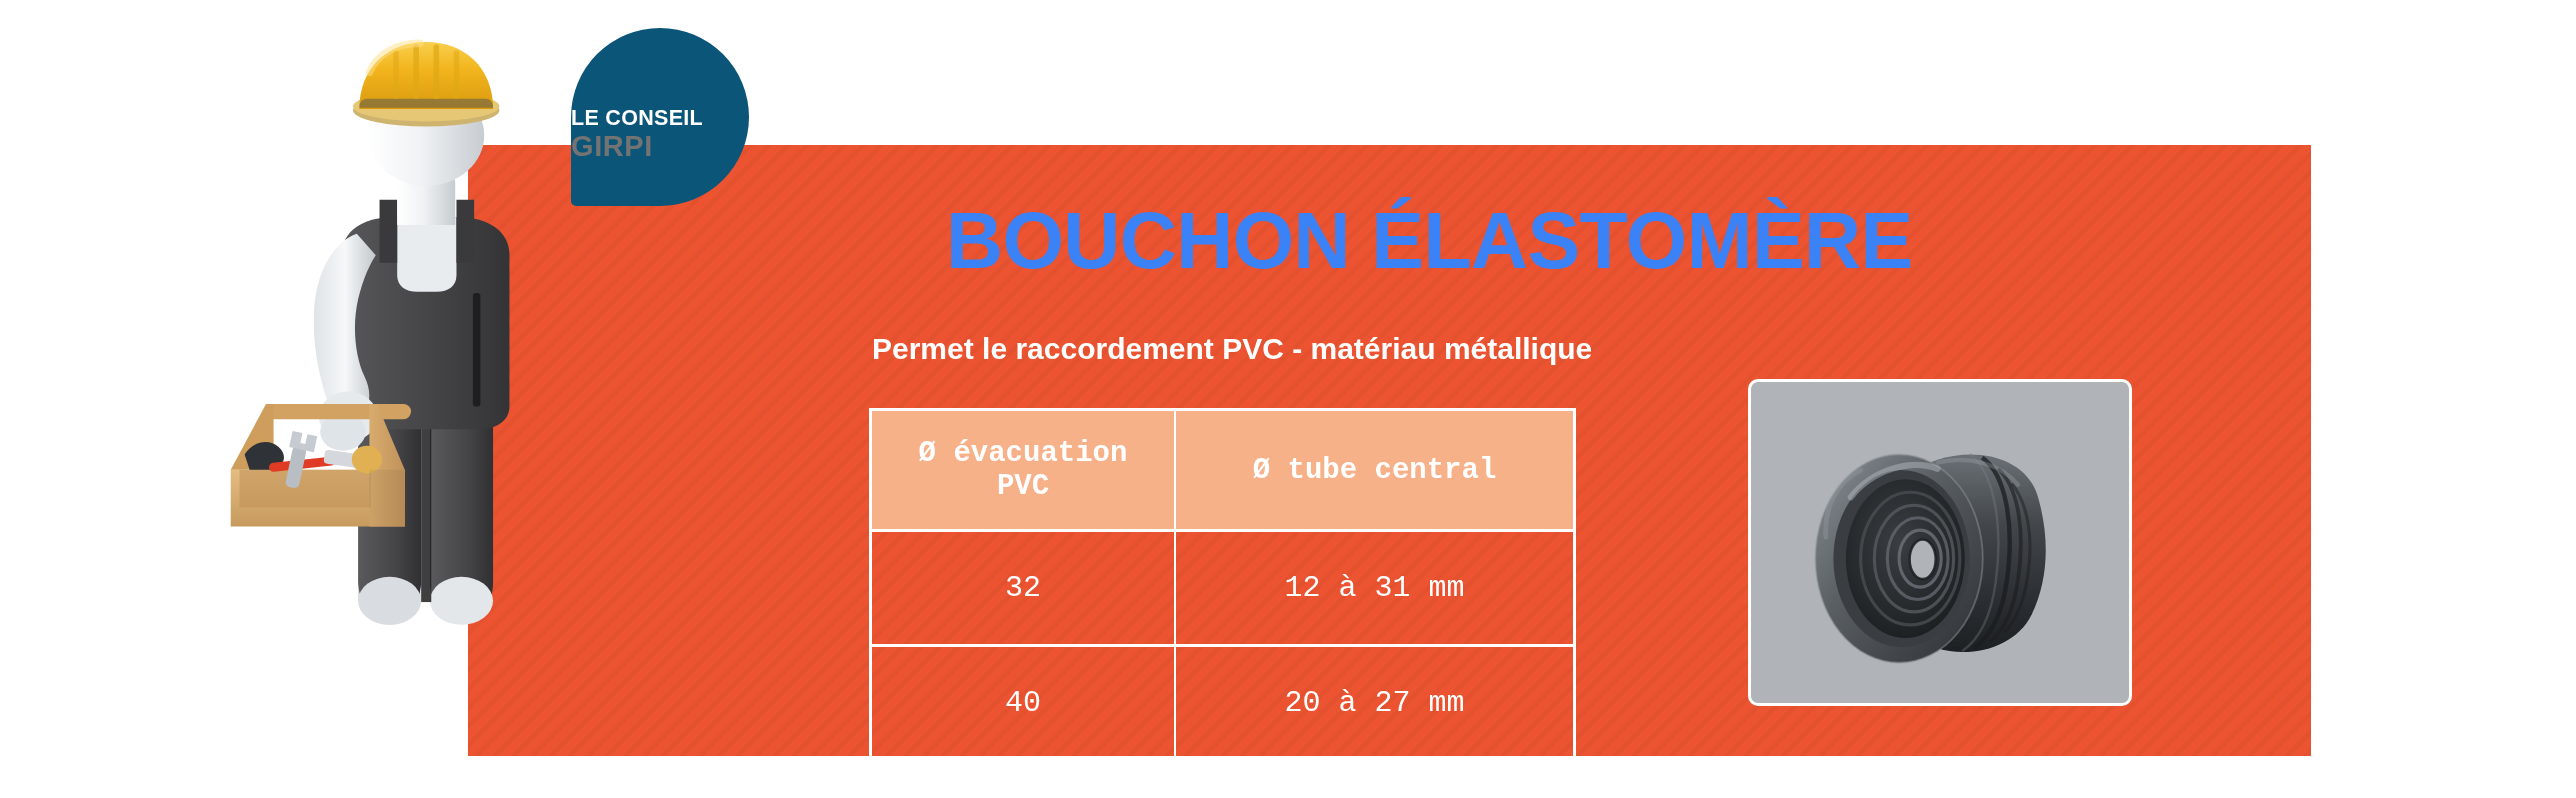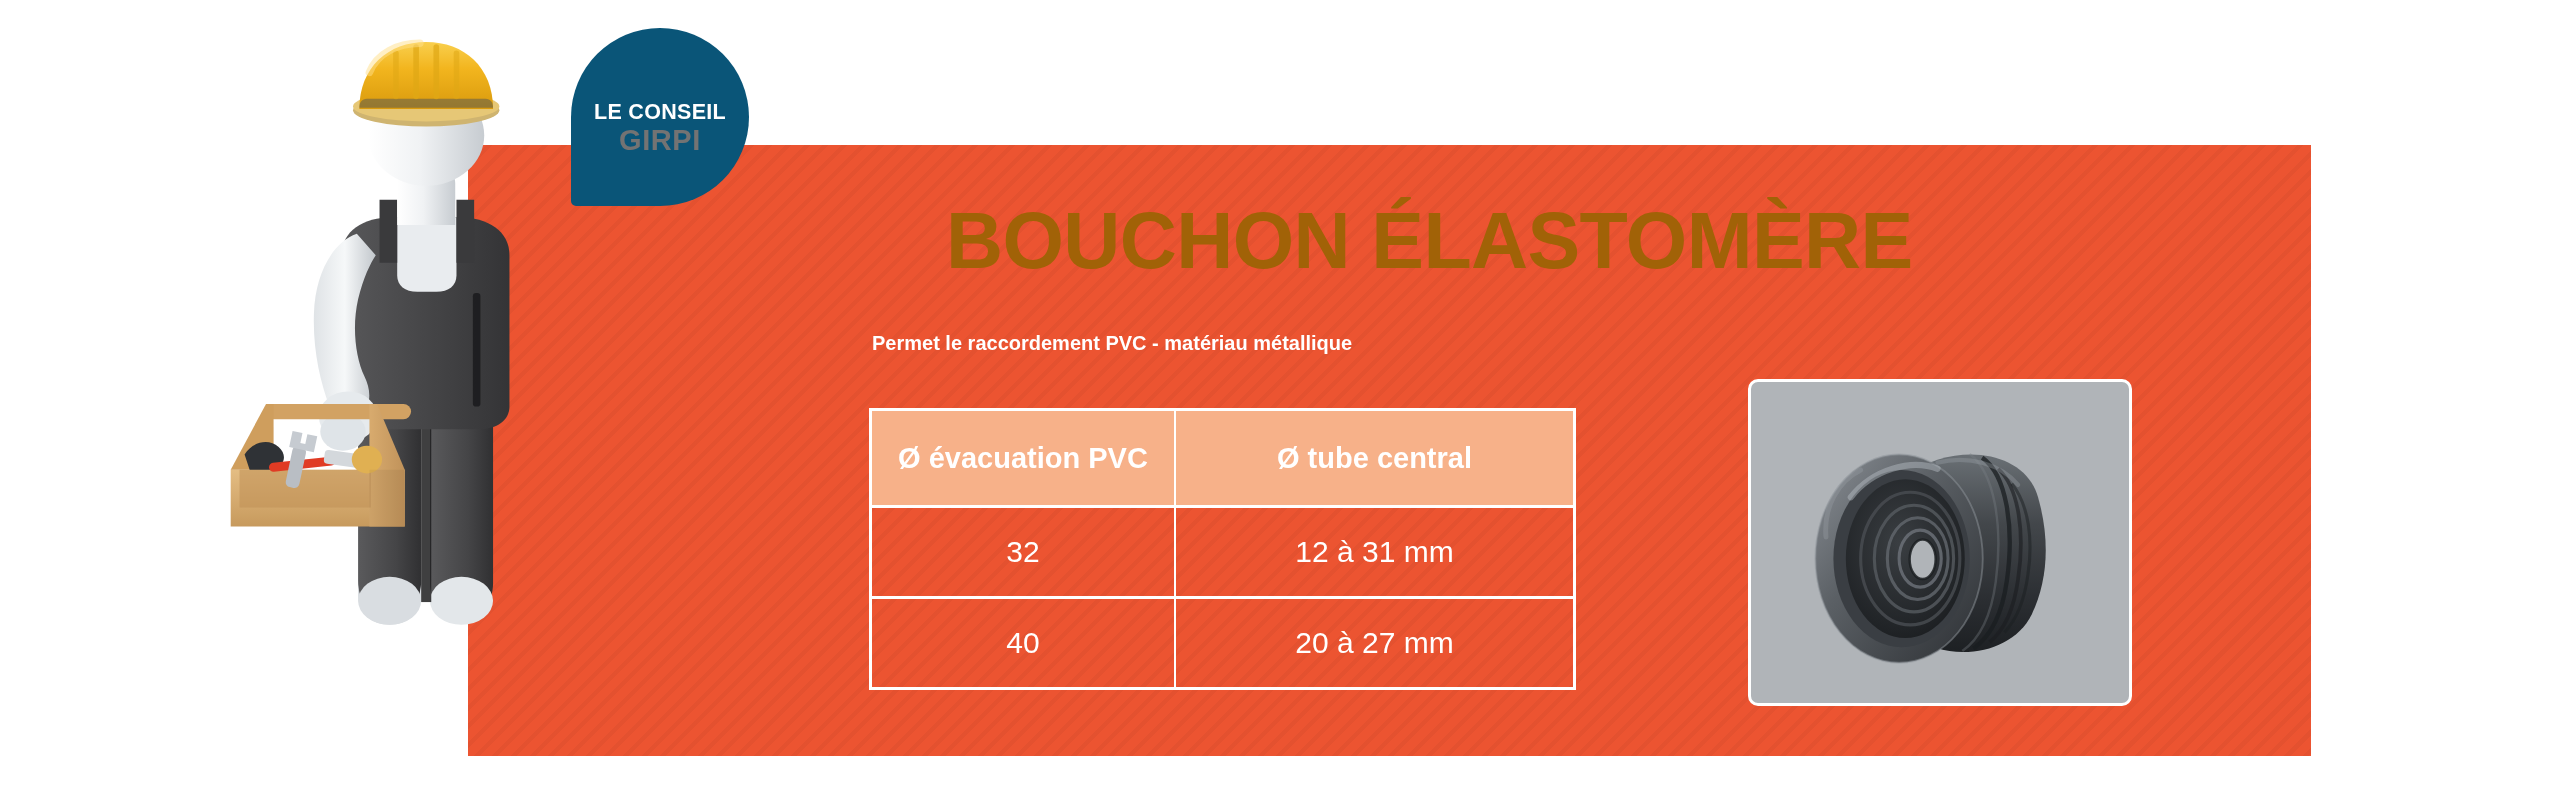--- a/index.html
+++ b/index.html
@@ -16,40 +16,40 @@
     background:
       repeating-linear-gradient(135deg,
         rgba(0,0,0,0.035) 0px, rgba(0,0,0,0.035) 4.4px,
         rgba(255,255,255,0.00) 4.4px, rgba(255,255,255,0.00) 13.2px),
       #ec5431;
   }
 
   
   #title-block{position:absolute;left:946px;top:201px;width:1312px;}
   #page-title{
-    margin:0;color:#a16207;font-weight:700;font-size:79px;line-height:1.0;
+    margin:0;color:#3b82f6;font-weight:700;font-size:79px;line-height:1.0;
     letter-spacing:-0.6px;white-space:nowrap;
     font-family:"Liberation Sans","DejaVu Sans",sans-serif;
   }
   #page-subtitle{
     margin:0;position:absolute;left:872px;top:332px;color:#ffffff;
-    font-weight:700;font-size:20px;line-height:1.1;white-space:nowrap;
+    font-weight:700;font-size:30px;line-height:1.1;white-space:nowrap;
     font-family:"Liberation Sans","DejaVu Sans",sans-serif;
   }
 
   
   #spec-table{
     position:absolute;left:869px;top:408px;width:707px;height:271px;
     border-collapse:separate;border-spacing:0;table-layout:fixed;
   }
   #spec-table col.c1{width:306px;}
   #spec-table col.c2{width:401px;}
   #spec-table th,#spec-table td{
-    color:#ffffff;text-align:center;vertical-align:middle;padding:0;
-    font-family:Liberation Sans, sans-serif;
+    color:#ffffff;text-align:center;vertical-align:middle;padding:12px;
+    font-family:Liberation Mono, monospace;
     border:0 solid #ffffff;
   }
   #spec-table th{
     background:#f7b189;height:94px;font-weight:700;font-size:29px;
     border-top:3.2px solid #ffffff;border-bottom:3.2px solid #ffffff;
   }
   #spec-table th.first,#spec-table td.first{border-left:3.2px solid #ffffff;border-right:1.9px solid #ffffff;}
   #spec-table th.last,#spec-table td.last{border-right:3.2px solid #ffffff;border-left:1.9px solid #ffffff;text-align:center;}
   #spec-table td{
     height:88px;font-weight:400;font-size:30px;background:transparent;
@@ -68,22 +68,22 @@
   
   #girpi-badge{
     position:absolute;left:571px;top:28px;width:178px;height:178px;
   }
   #girpi-badge .bubble{
     position:absolute;left:0;top:0;width:178px;height:178px;
     background:#0a5578;
     border-radius:50% 50% 50% 5px;
   }
   #girpi-badge .btext{
-    position:absolute;left:0;top:6px;width:178px;height:178px;
-    display:flex;flex-direction:column;align-items:center;justify-content:center;
+    position:absolute;left:0;top:12px;width:178px;height:178px;
+    display:flex;flex-direction:column;justify-content:center;
     padding-top:11.4px;box-sizing:border-box;
   }
   #girpi-badge .l1{
     color:#ffffff;font-weight:700;font-size:21.5px;letter-spacing:0.3px;
     line-height:1.08;white-space:nowrap;
     font-family:"Liberation Sans","DejaVu Sans",sans-serif;
   }
   #girpi-badge .l2{
     color:#737373;font-weight:700;font-size:29px;letter-spacing:0.6px;
     line-height:1.12;white-space:nowrap;

